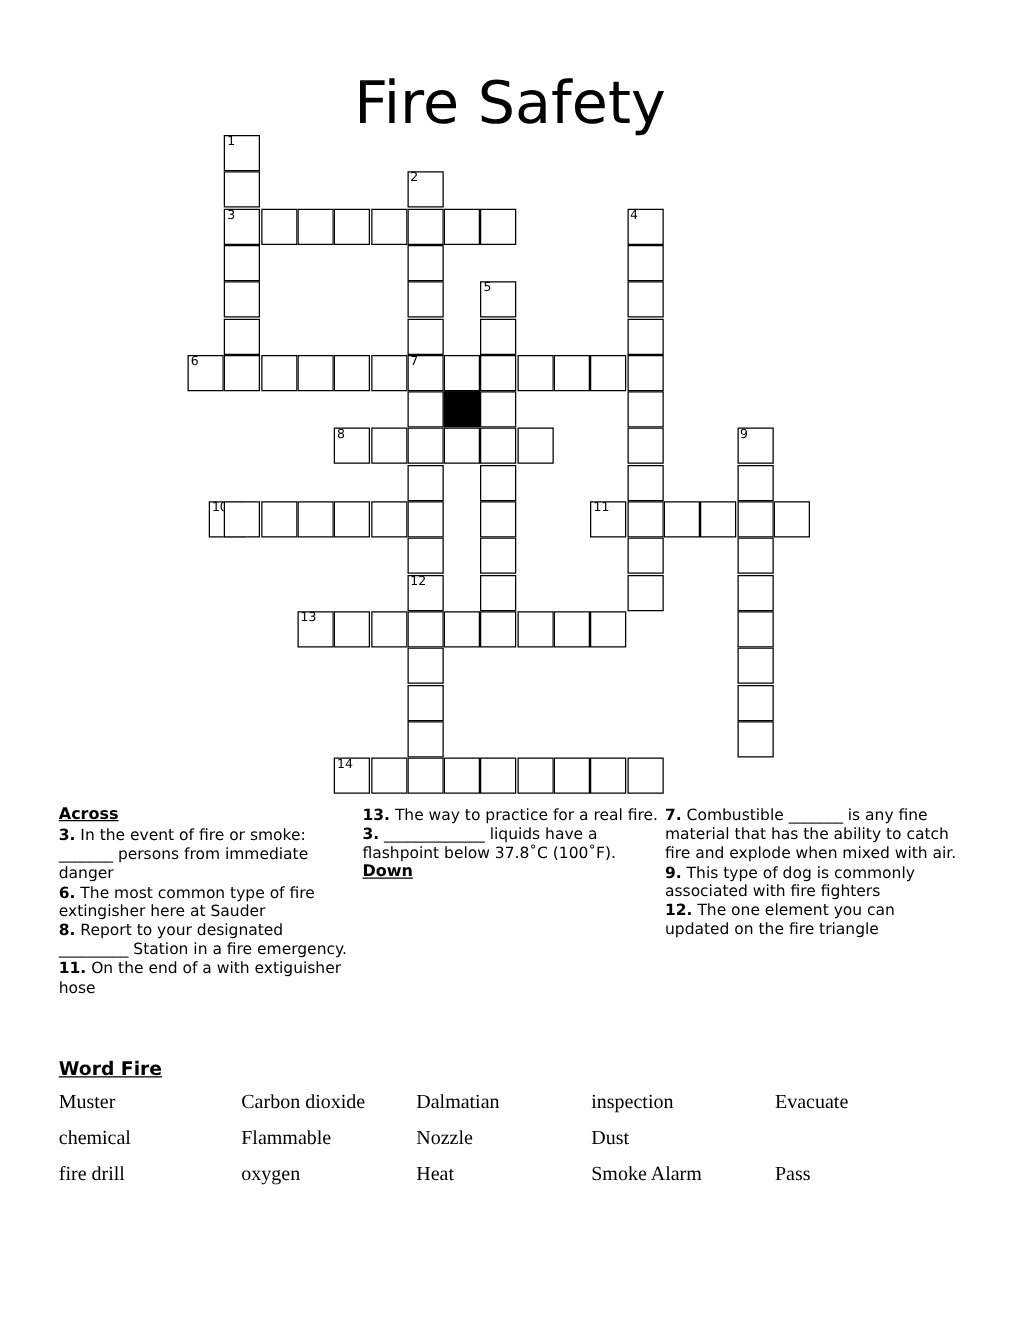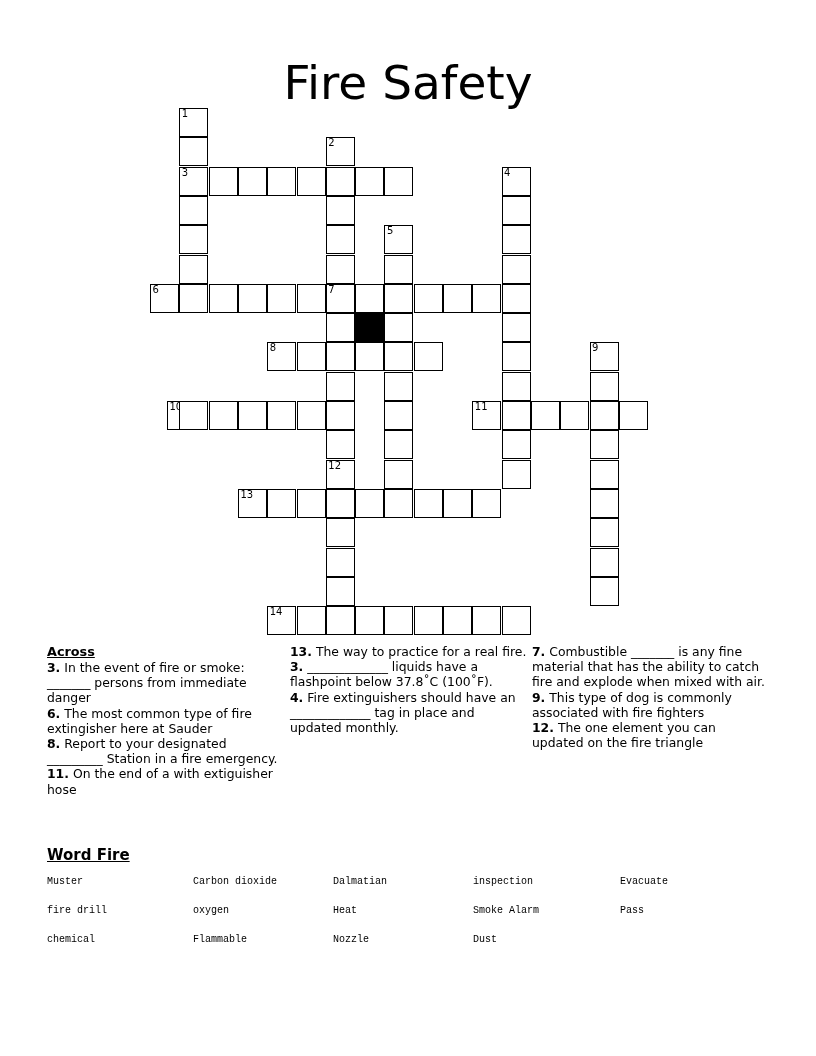--- a/index.html
+++ b/index.html
@@ -108,23 +108,23 @@
     line-height: 20px;
     font-family: "DejaVu Sans", sans-serif;
     margin-bottom: 7px;
   }
   .wb-row {
     position: relative;
     height: 29px;
   }
   .wb-word {
     position: absolute;
-    font-size: 10px;
+    font-size: 16px;
     line-height: 20px;
-    font-family: Liberation Mono, monospace;
+    font-family: Liberation Serif, serif;
     white-space: nowrap;
   }
   .wb-c0 { left: 0px; }
   .wb-c1 { left: 146px; }
   .wb-c2 { left: 286px; }
   .wb-c3 { left: 426px; }
   .wb-c4 { left: 573px; }
 </style>
 </head>
 <body>
@@ -267,21 +267,21 @@
     <span class="clue-heading">Across</span>
     <span class="clue"><span class="clue-num">3.</span> <span>In the event of fire or smoke: _______ persons from immediate danger</span></span>
     <span class="clue"><span class="clue-num">6.</span> <span>The most common type of fire extingisher here at Sauder</span></span>
     <span class="clue"><span class="clue-num">8.</span> <span>Report to your designated _________ Station in a fire emergency.</span></span>
     <span class="clue"><span class="clue-num">11.</span> <span>On the end of a with extiguisher hose</span></span>
   </div>
 
   <div class="clue-col" id="clue-col-2">
     <span class="clue"><span class="clue-num">13.</span> <span>The way to practice for a real fire.</span></span>
     <span class="clue"><span class="clue-num">3.</span> <span>_____________ liquids have a flashpoint below 37.8˚C (100˚F).</span></span>
-    <span class="clue"><span class="clue-num">4.</span> <span>Fire extinguishers should have an _____________ tag in place and updated monthly.</span></span>
+    <span class="clue-heading">Down</span>
   </div>
 
   <div class="clue-col" id="clue-col-3">
     <span class="clue"><span class="clue-num">7.</span> <span>Combustible _______ is any fine material that has the ability to catch fire and explode when mixed with air.</span></span>
     <span class="clue"><span class="clue-num">9.</span> <span>This type of dog is commonly associated with fire fighters</span></span>
     <span class="clue"><span class="clue-num">12.</span> <span>The one element you can updated on the fire triangle</span></span>
   </div>
 
 </div>
 
@@ -289,26 +289,26 @@
   <div id="word-bank-heading">Word Fire</div>
   <div id="word-bank-rows">
       <div class="wb-row">
         <span class="wb-word wb-c0">Muster</span>
         <span class="wb-word wb-c1">Carbon dioxide</span>
         <span class="wb-word wb-c2">Dalmatian</span>
         <span class="wb-word wb-c3">inspection</span>
         <span class="wb-word wb-c4">Evacuate</span>
       </div>
       <div class="wb-row">
+        <span class="wb-word wb-c0">chemical</span>
+        <span class="wb-word wb-c1">Flammable</span>
+        <span class="wb-word wb-c2">Nozzle</span>
+        <span class="wb-word wb-c3">Dust</span>
+      </div>
+      <div class="wb-row">
         <span class="wb-word wb-c0">fire drill</span>
         <span class="wb-word wb-c1">oxygen</span>
         <span class="wb-word wb-c2">Heat</span>
         <span class="wb-word wb-c3">Smoke Alarm</span>
         <span class="wb-word wb-c4">Pass</span>
       </div>
-      <div class="wb-row">
-        <span class="wb-word wb-c0">chemical</span>
-        <span class="wb-word wb-c1">Flammable</span>
-        <span class="wb-word wb-c2">Nozzle</span>
-        <span class="wb-word wb-c3">Dust</span>
-      </div>
     </div>
 </div>
 
 </body></html>

